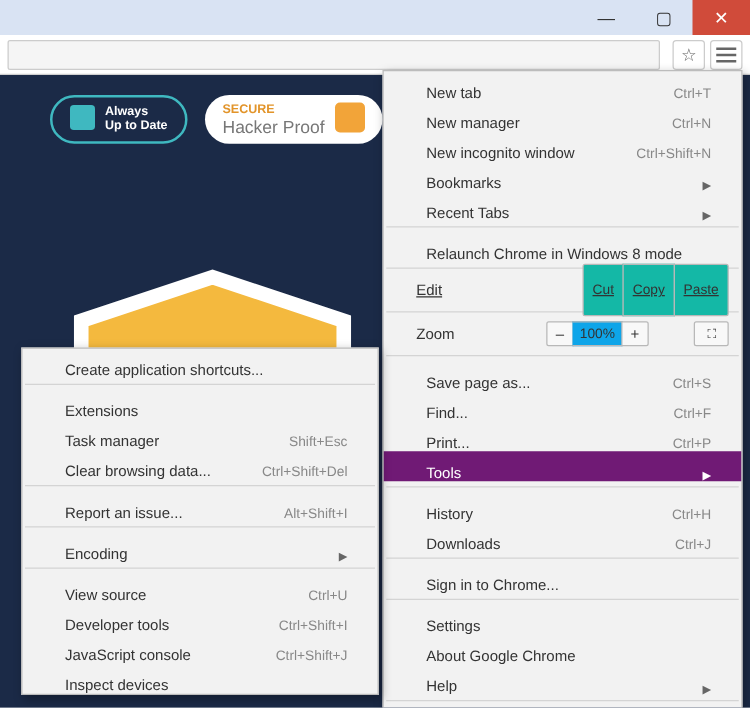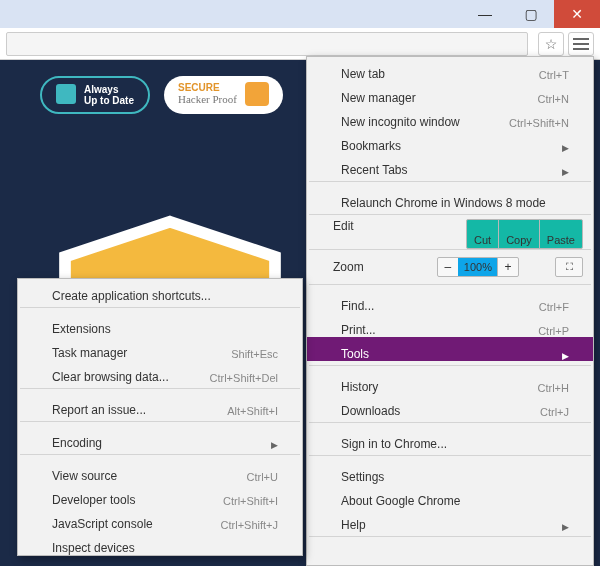--- a/index.html
+++ b/index.html
@@ -11,35 +11,35 @@
 .urlbox { flex:1; height:24px; border:1px solid #ccc; margin:0 6px; border-radius:2px; background:#f5f5f5; }
 .tbbtn { width:26px; height:24px; border:1px solid #ccc; border-radius:3px; display:flex; align-items:center; justify-content:center; color:#666; font-size:14px; }
 .hamburger { width:16px; height:12px; display:flex; flex-direction:column; justify-content:space-between; }
 .hamburger span { display:block; height:2px; background:#666; }
 .page { height:506px; background:#1b2a47; position:relative; overflow:hidden; }
 .badges { display:flex; gap:14px; padding:16px 0 0 40px; }
 .badge { display:flex; align-items:flex-start; gap:8px; border-radius:20px; padding:6px 14px; font-size:10px; font-weight:bold; }
 .badge1 { border:2px solid #3fb8c0; color:#fff; }
 .badge1 .icn { width:20px; height:20px; background:#3fb8c0; border-radius:3px; }
 .badge2 { background:#fff; color:#e2942a; }
-.badge2 .smalltext { color:#777; font-weight:normal; display:block; font-size:11px;font-family:Liberation Serif, serif; }
+.badge2 .smalltext { color:#777; font-weight:normal; display:block; font-size:14px; }
 .badge2 .lock { width:24px; height:24px; background:#f2a439; border-radius:4px; }
 .shield { position:absolute; left:50px; top:150px; width:240px; height:280px; }
 .shield svg { width:100%; height:100%; }
 .bottomtext { position:absolute; bottom:10px; right:100px; color:#fff; font-size:26px; font-weight:300; }
 .menu { position:absolute; background:#f2f2f2; border:1px solid #bcbcbc; box-shadow:2px 3px 8px rgba(0,0,0,.35); font-size:12px; color:#333; }
 .main-menu { top:56px; right:6px; width:288px; }
 .sub-menu { top:278px; left:17px; width:286px; }
 .mi { height:24px; display:flex; align-items:flex-end; justify-content:space-between; padding:0 24px 0 34px; white-space:nowrap; }
 .mi.hl { background:#701a75; color:#fff; }
 .mi .shortcut { color:#888; font-size:11px; }
 .mi .arrow { color:#666; font-size:9px; margin-left:auto; padding-left:12px; }
 .mi.hl .arrow { color:#fff; }
 .sep { height:1px; background:#d4d4d4; margin:4px 2px; }
-.editrow { display:flex; height:26px; padding:0 10px 0 26px; gap:8px; }
+.editrow { display:flex; align-items:center; height:26px; padding:0 10px 0 26px; gap:8px;text-decoration:underline; }
 .editrow .lbl { flex:1; }
 .editrow .btngrp { display:flex; }
 .editrow .btn { border:1px solid #b8b8b8; background:#14b8a6; font-size:11px; padding:14px 7px; margin-left:-1px; }
 .editrow .btn:first-child { border-radius:2px 0 0 2px; }
 .editrow .btn:last-child { border-radius:0 2px 2px 0; }
 .zoomrow { display:flex; align-items:center; height:26px; padding:0 10px 0 26px; gap:28px; }
 .zoomrow .lbl { flex:1; }
 .zoomrow .zgrp { display:flex; align-items:center; }
 .zoomrow .zbtn { border:1px solid #b8b8b8; background:#f8f8f8; width:22px; height:20px; display:flex; align-items:center; justify-content:center; font-size:12px; margin-left:-1px; }
 .zoomrow .zbtn:first-child { border-radius:2px 0 0 2px; }
@@ -126,20 +126,24 @@
     <span class="lbl">Zoom</span>
     <div class="zgrp">
       <div class="zbtn">–</div>
       <div class="zval">100%</div>
       <div class="zbtn">+</div>
     </div>
     <div class="full">⛶</div>
   </div>
   <div class="sep"></div>
   <div class="mi">
+      <span>Save page as...</span>
+      <span class="shortcut">Ctrl+S</span>
+    </div>
+  <div class="mi">
       <span>Find...</span>
       <span class="shortcut">Ctrl+F</span>
     </div>
   <div class="mi">
       <span>Print...</span>
       <span class="shortcut">Ctrl+P</span>
     </div>
   <div class="mi hl">
       <span>Tools</span>
       <span class="arrow">▶</span>

